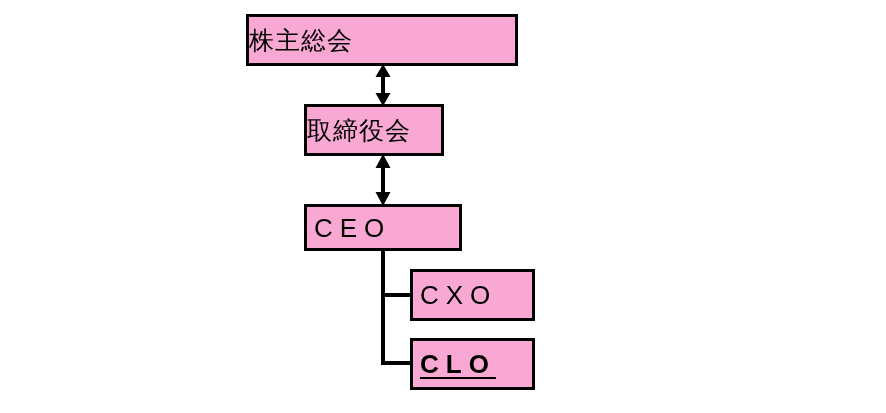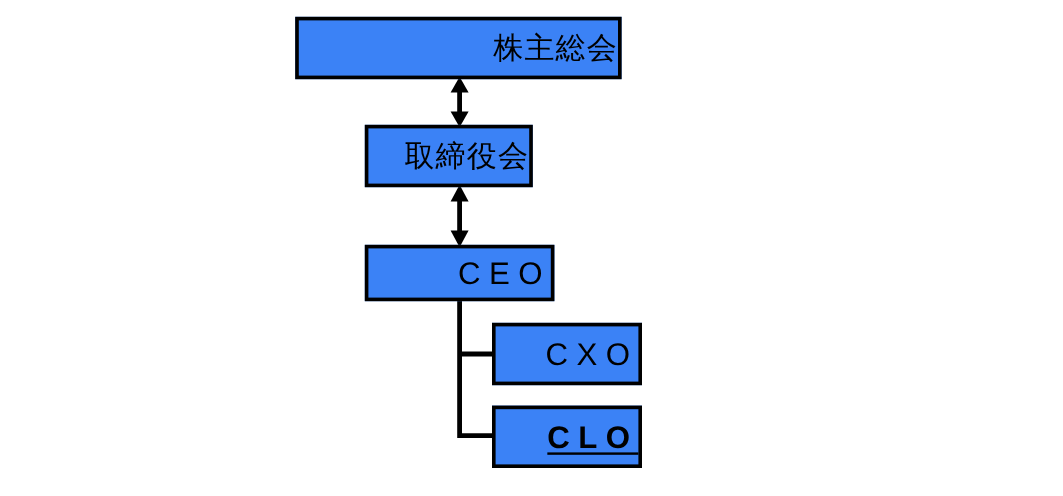--- a/index.html
+++ b/index.html
@@ -12,25 +12,25 @@
     position: relative;
     width: 886px;
     height: 413px;
     background: #ffffff;
     overflow: hidden;
     font-family: "Liberation Sans", "DejaVu Sans", sans-serif;
   }
   .node {
     position: absolute;
     box-sizing: border-box;
-    background: #3b82f6;
+    background: #f9a8d4;
     border: 3px solid #000000;
     display: flex;
     align-items: center;
-    justify-content: flex-end;
+    justify-content: flex-start;
     color: #000000;
     z-index: 3;
   }
   .node-label {
     display: block;
     line-height: 1;
     white-space: nowrap;
     color: #000000;
   }
   

